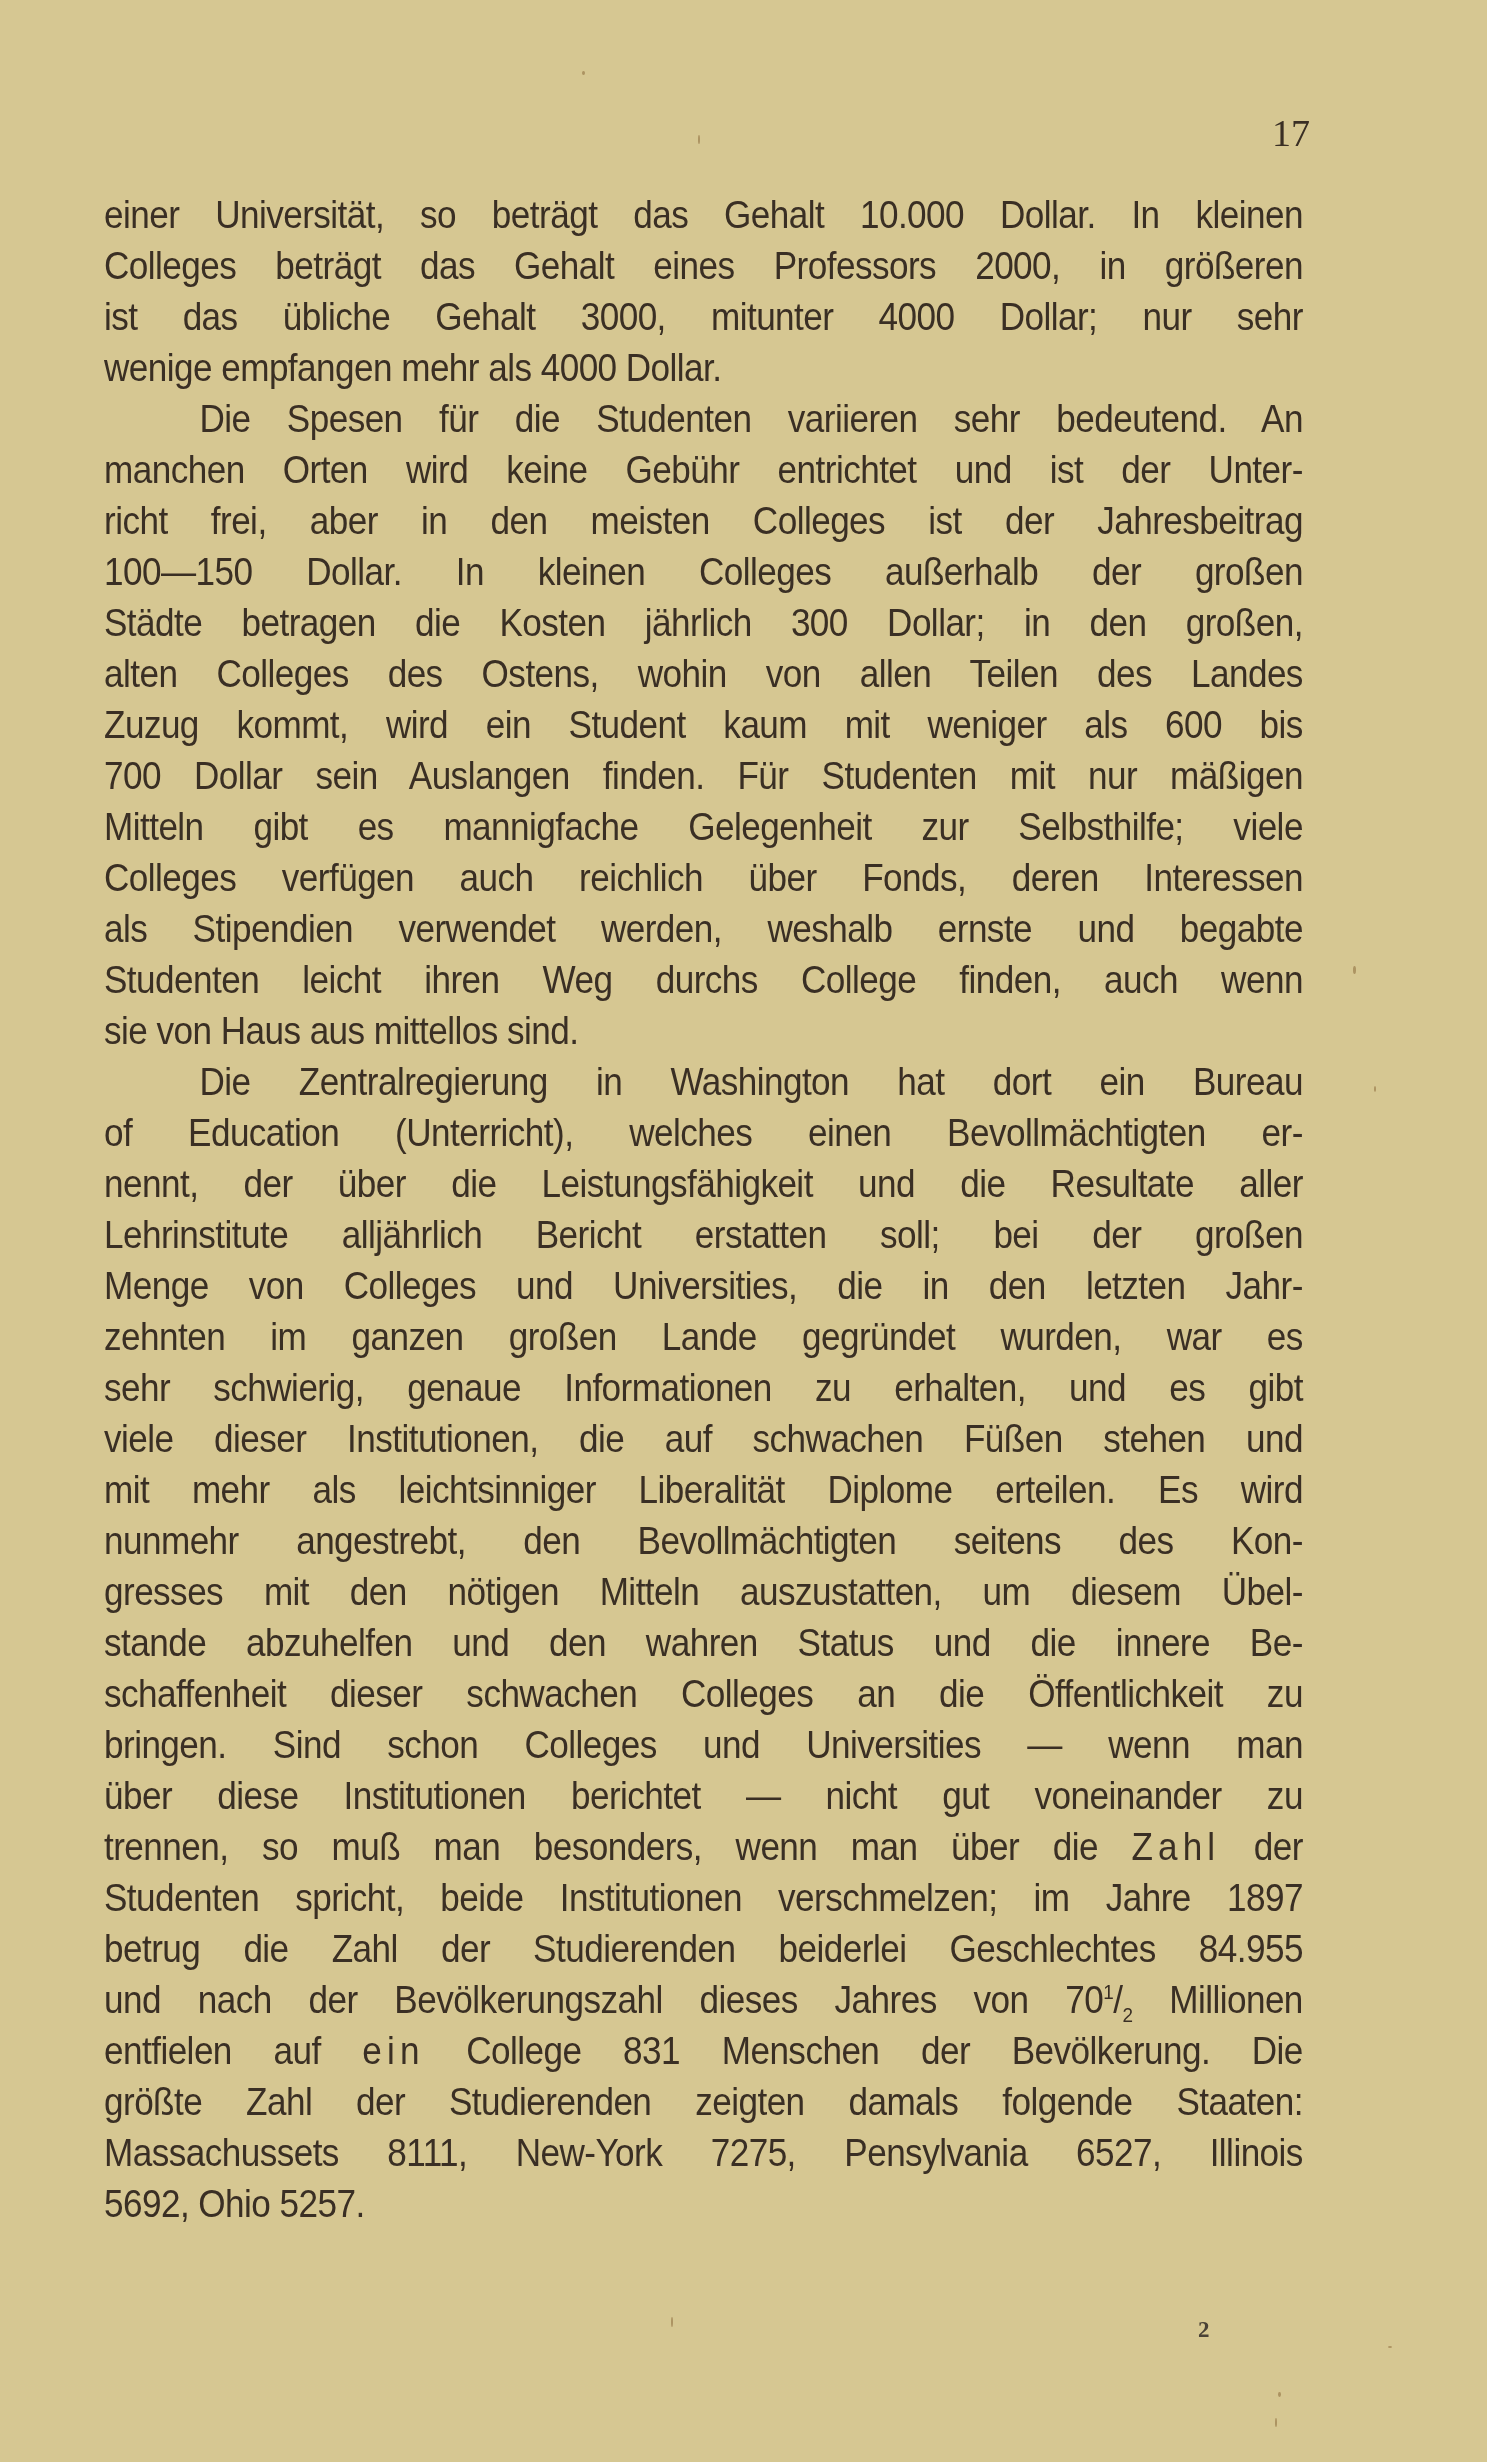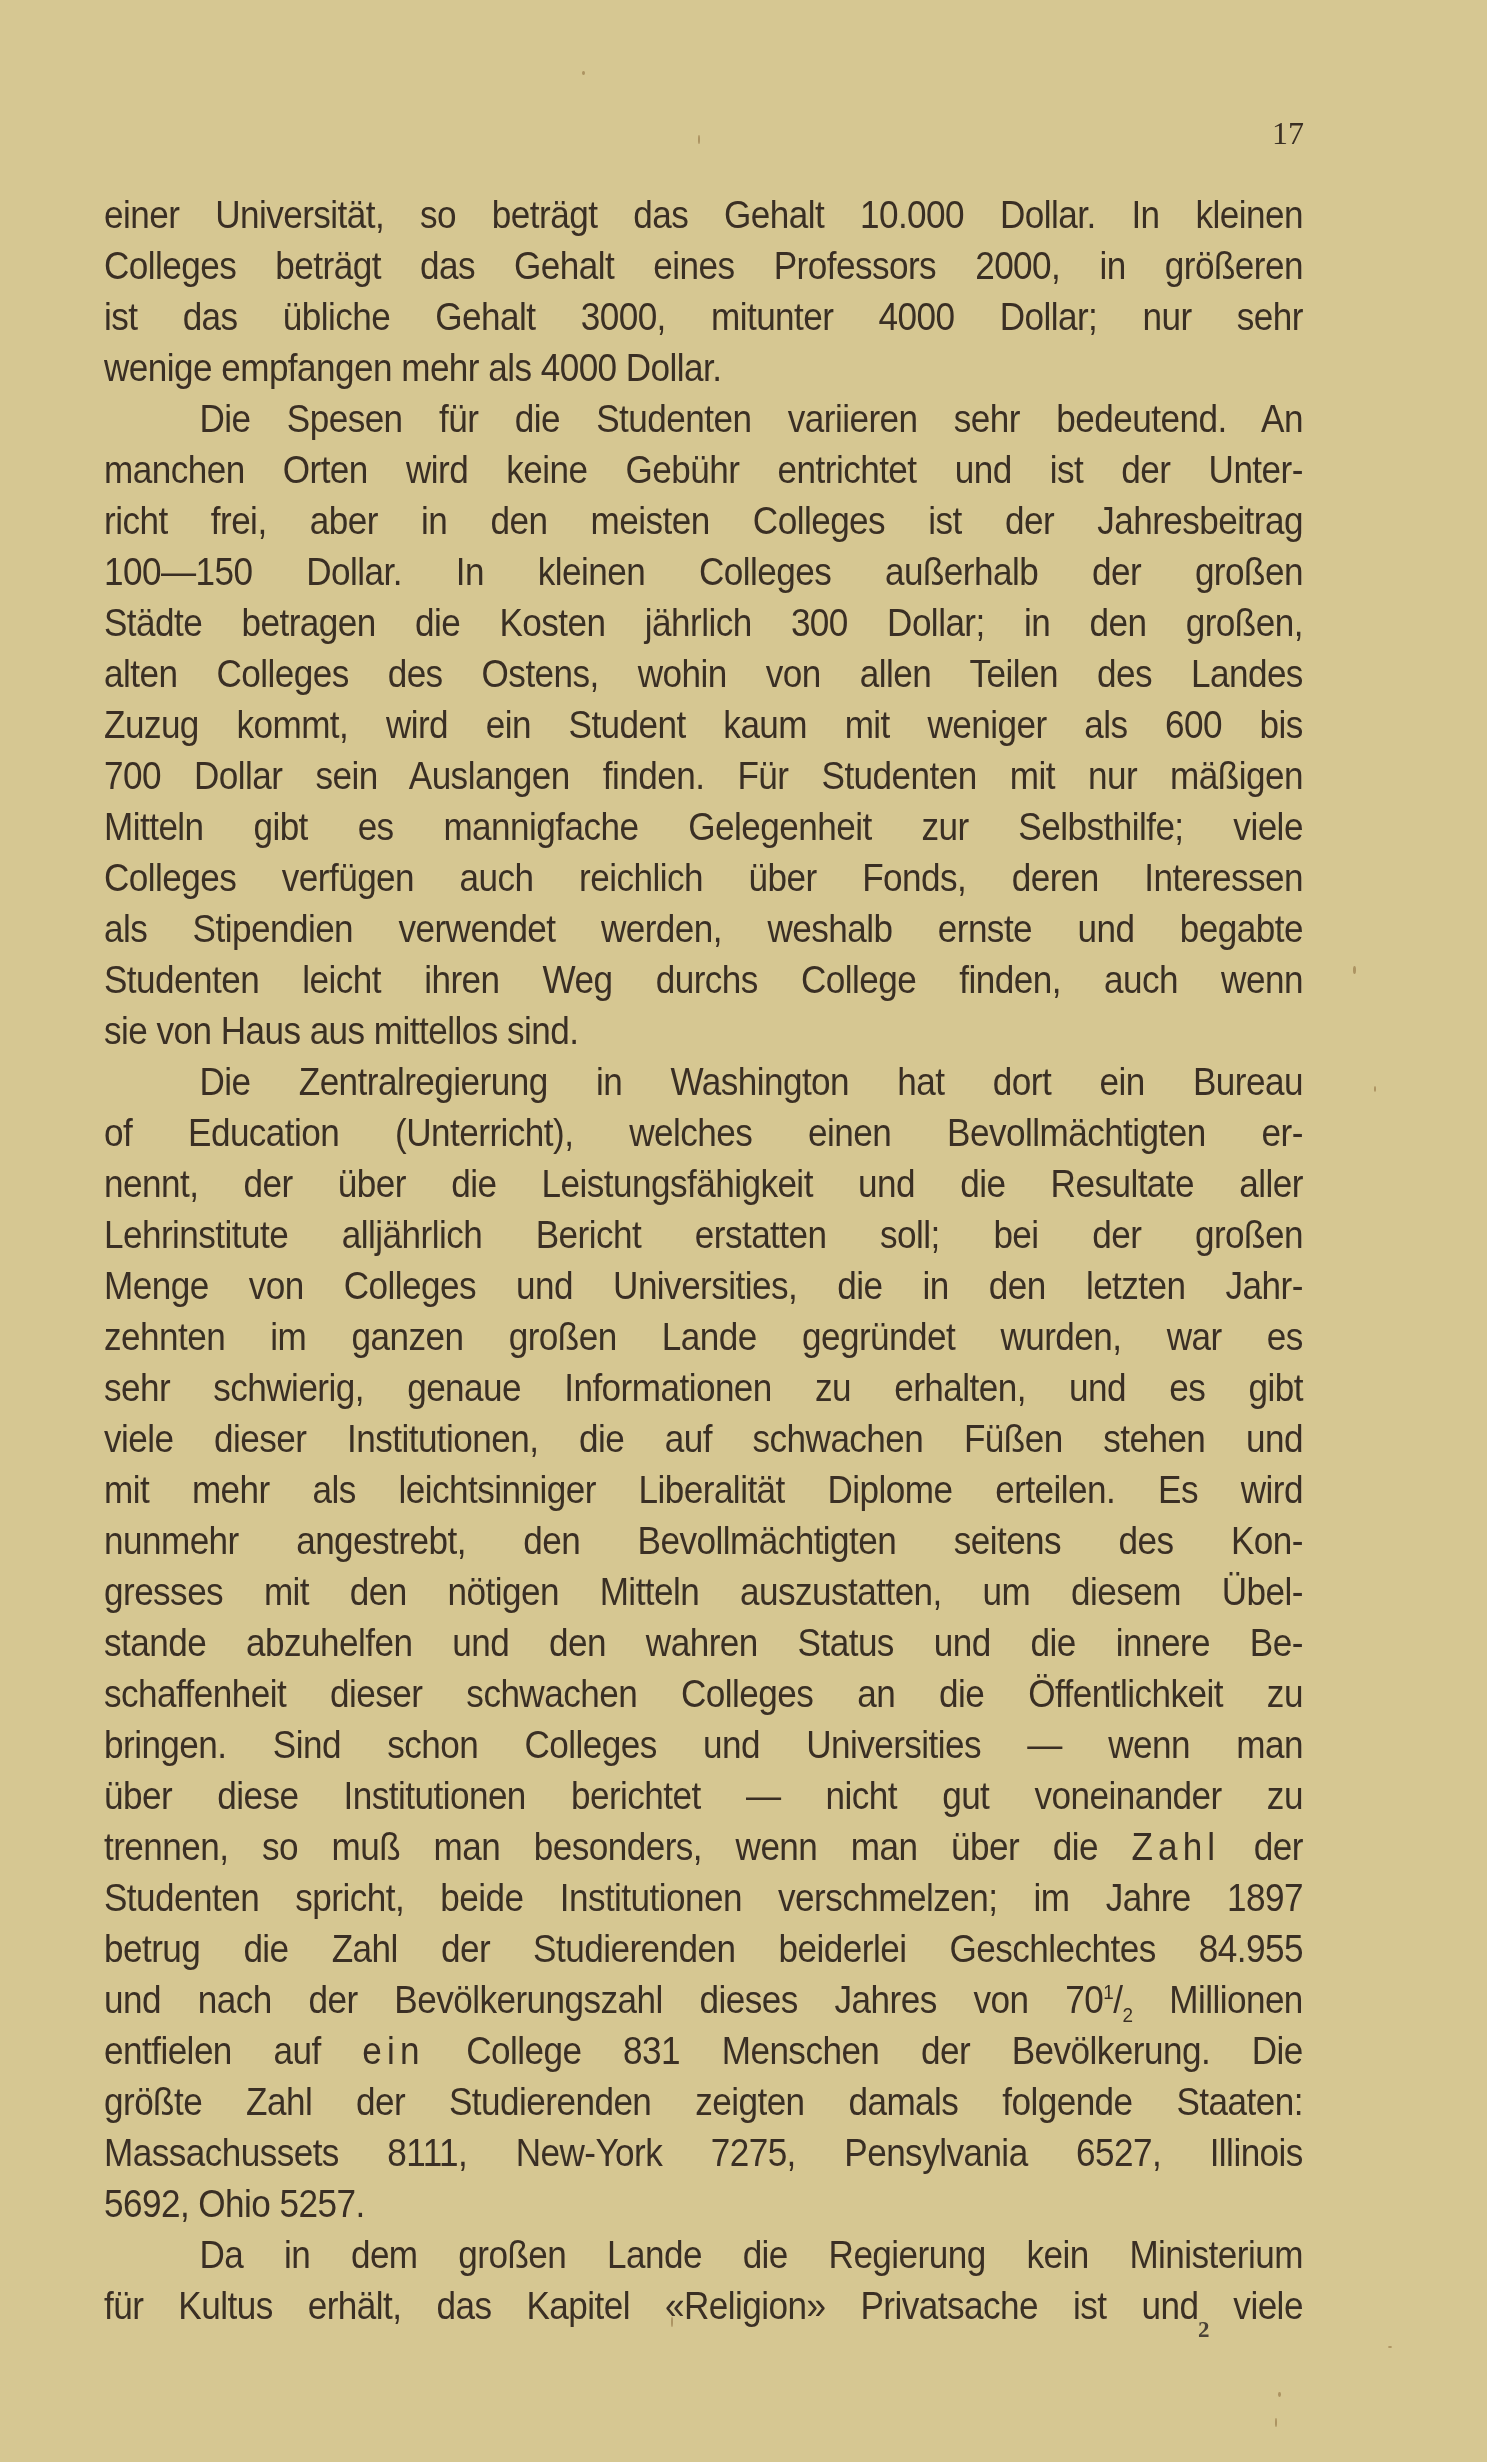--- a/index.html
+++ b/index.html
@@ -22,21 +22,21 @@
   .page {
     position: absolute;
     left: 0; top: 0;
     width: 1487px; height: 2462px;
   }
   .page-number {
     position: absolute;
     top: 112px;
     left: 1272px;
     font-family: "Liberation Serif", "DejaVu Serif", serif;
-    font-size: 32px;
+    font-size: 38px;
     line-height: 42px;
     color: #3a2f24;
   }
   .signature-mark {
     position: absolute;
     top: 2316px;
     left: 1198px;
     font-family: "Liberation Serif", "DejaVu Serif", serif;
     font-weight: bold;
     font-size: 23px;
@@ -134,24 +134,20 @@
       <span class="line"><span>trennen, so muß man besonders, wenn man über die</span> <span class="spaced">Zahl</span> <span>der</span></span>
       <span class="line">Studenten spricht, beide Institutionen verschmelzen; im Jahre 1897</span>
       <span class="line">betrug die Zahl der Studierenden beiderlei Geschlechtes 84.955</span>
       <span class="line"><span>und nach der Bevölkerungszahl dieses Jahres von 70</span><sup class="frac">1</sup>/<sub class="frac">2</sub> <span>Millionen</span></span>
       <span class="line"><span>entfielen auf</span> <span class="spaced">ein</span> <span>College 831 Menschen der Bevölkerung. Die</span></span>
       <span class="line">größte Zahl der Studierenden zeigten damals folgende Staaten:</span>
       <span class="line">Massachussets 8111, New-York 7275, Pensylvania 6527, Illinois</span>
       <span class="line last">5692, Ohio 5257.</span>
     </div>
 
-    <div>
-      <span class="line indent">Da in dem großen Lande die Regierung kein Ministerium</span>
-      <span class="line">für Kultus erhält, das Kapitel «Religion» Privatsache ist und viele</span>
-    </div>
   </div>
 
   <div class="signature-mark">2</div>
 
   <div class="speck" style="left:582px;top:71px;width:2.9px;height:3.8px;"></div>
   <div class="speck" style="left:698px;top:135px;width:1.9px;height:8.6px;"></div>
   <div class="speck" style="left:1353px;top:966px;width:2.9px;height:7.6px;"></div>
   <div class="speck" style="left:1374px;top:1086px;width:1.9px;height:5.7px;"></div>
   <div class="speck" style="left:671px;top:2317px;width:1.9px;height:9.5px;"></div>
   <div class="speck" style="left:1278px;top:2392px;width:2.9px;height:4.8px;"></div>

